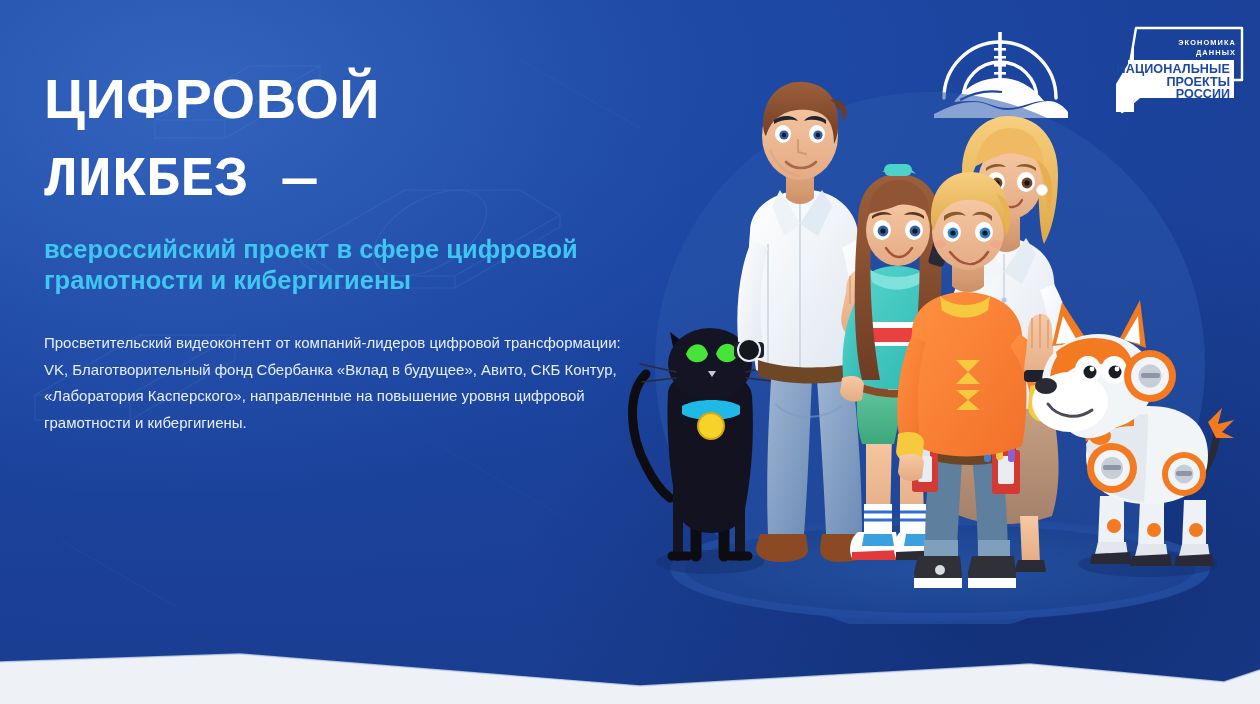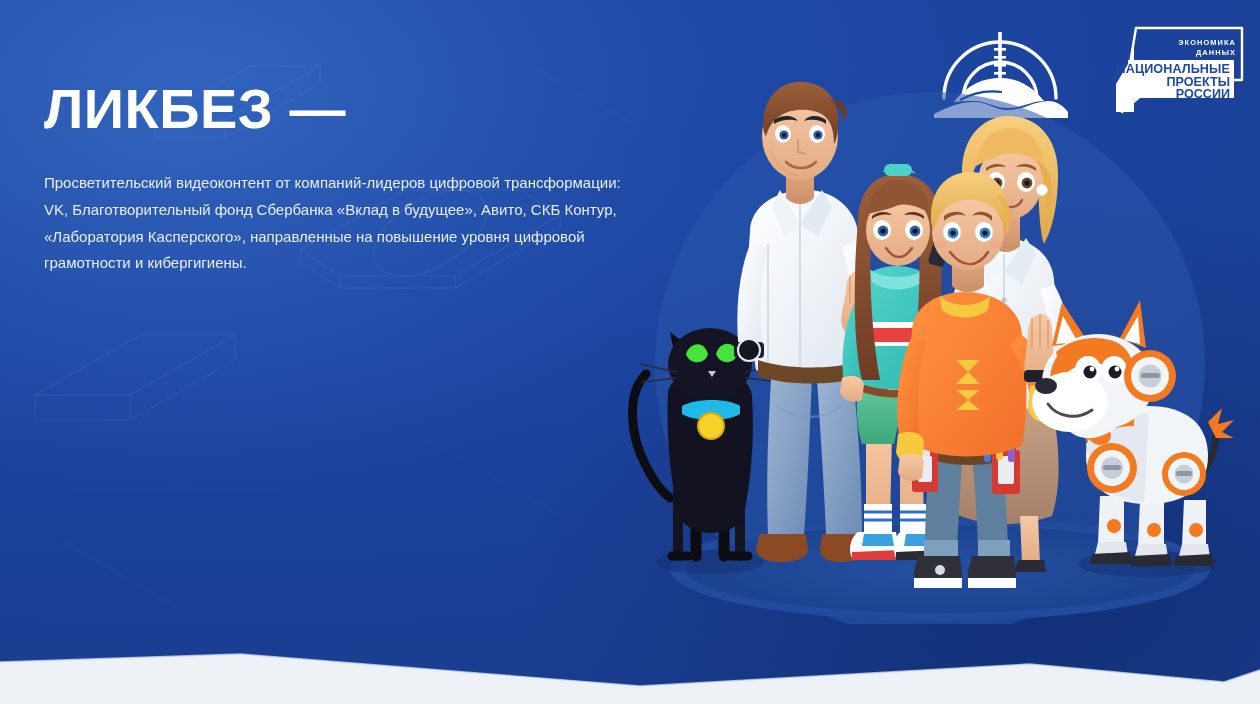--- a/index.html
+++ b/index.html
@@ -27,21 +27,21 @@
     pointer-events:none;
   }
 
   
   .copy{position:absolute;left:44px;top:72px;width:610px;}
   .title{
     font-weight:800;color:#ffffff;font-size:56px;line-height:.97;
     letter-spacing:.5px;margin:0;text-transform:uppercase;
     font-stretch:condensed;
   }
-  .title .l2{display:block;margin-top:10px;}
+  .title .l2{display:block;margin-top:27px;font-family:Liberation Mono, monospace;}
   .subtitle{
     margin:26px 0 0 0;color:#3fc6f2;font-size:25.5px;line-height:1.22;
     font-weight:700;max-width:585px;
   }
   .lead{
     margin:34px 0 0 0;color:#e8eef8;font-size:15px;line-height:1.78;
     font-weight:400;max-width:590px;
   }
 
   
@@ -80,22 +80,24 @@
       <path d="M225 120 L320 66"></path>
 
       <path d="M520 60 L640 128" opacity=".45"></path>
       <path d="M60 540 L175 606" opacity=".45"></path>
       <path d="M430 440 L560 515" opacity=".35"></path>
     </g>
   </svg>
 
   <div class="copy">
     <h1 class="title">
+      <span>ЦИФРОВОЙ</span>
       <span class="l2">ЛИКБЕЗ —</span>
     </h1>
+    <p class="subtitle">всероссийский проект в сфере цифровой грамотности и кибергигиены</p>
     <p class="lead">Просветительский видеоконтент от компаний-лидеров цифровой трансформации: VK, Благотворительный фонд Сбербанка «Вклад в будущее», Авито, СКБ Контур, «Лаборатория Касперского», направленные на повышение уровня цифровой грамотности и кибергигиены.</p>
   </div>
 
   <svg class="emblem" viewBox="0 0 140 96">
     <g fill="none" stroke="#ffffff" stroke-width="3.4" stroke-linecap="round">
       <path d="M14 76 A56 56 0 0 1 126 76"></path>
       <path d="M33 77 A37 37 0 0 1 107 77"></path>
       <path d="M52 78 A18.5 18.5 0 0 1 88 78"></path>
     </g>
     <rect x="68.2" y="10" width="3.6" height="66" fill="#ffffff"></rect>

